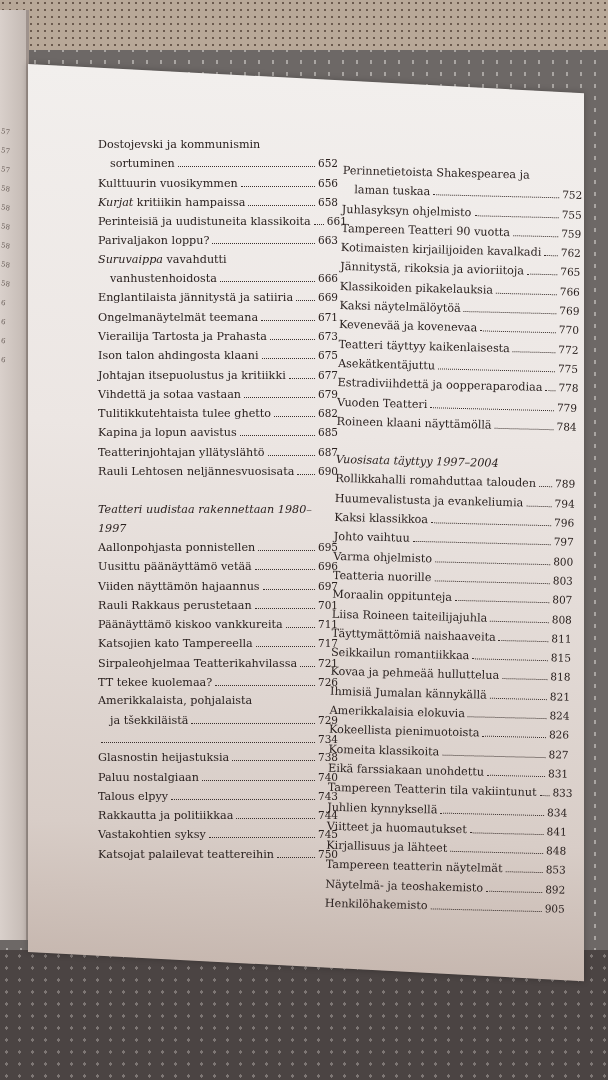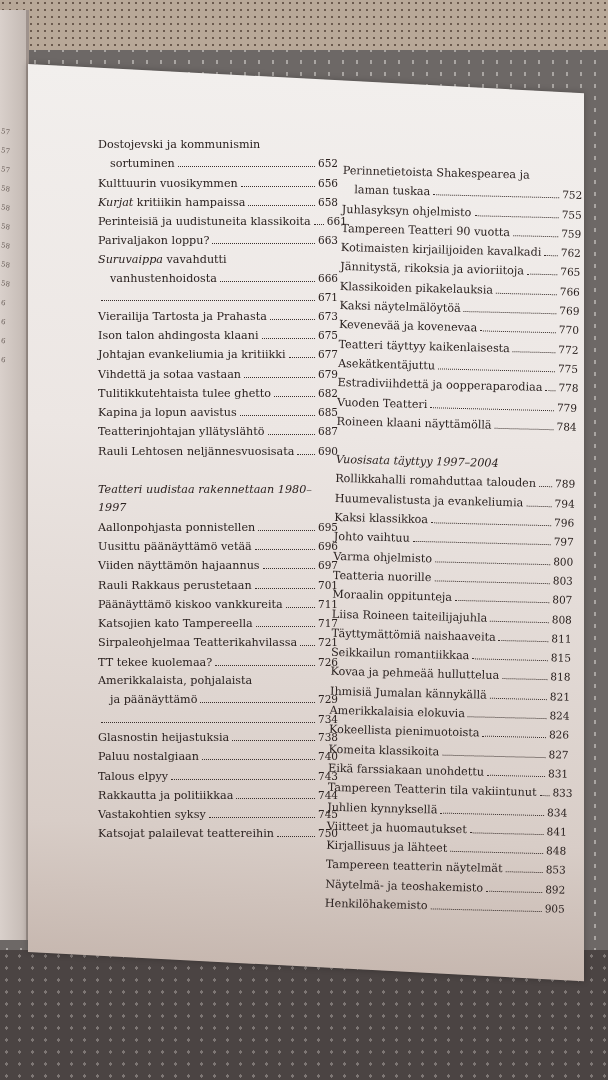--- a/index.html
+++ b/index.html
@@ -111,35 +111,41 @@
         <span class="dots"></span>
         <span class="pg">663</span>
       </div>
       <div class="multiline-first"><span class="it">Suruvaippa</span><span> vavahdutti</span></div>
       <div class="entry">
         <span class="title indent"><span>vanhustenhoidosta</span></span>
         <span class="dots"></span>
         <span class="pg">666</span>
       </div>
       <div class="entry">
+        <span class="title"><span>Englantilaista jännitystä ja satiiria</span></span>
+        <span class="dots"></span>
+        <span class="pg">669</span>
+      </div>
+      <div class="entry">
+        <span class="title"><span>Ongelmanäytelmät teemana</span></span>
         <span class="dots"></span>
         <span class="pg">671</span>
       </div>
       <div class="entry">
         <span class="title"><span>Vierailija Tartosta ja Prahasta</span></span>
         <span class="dots"></span>
         <span class="pg">673</span>
       </div>
       <div class="entry">
         <span class="title"><span>Ison talon ahdingosta klaani</span></span>
         <span class="dots"></span>
         <span class="pg">675</span>
       </div>
       <div class="entry">
-        <span class="title"><span>Johtajan evankeliumia ja kritiikki</span></span>
+        <span class="title"><span>Johtajan itsepuolustus ja kritiikki</span></span>
         <span class="dots"></span>
         <span class="pg">677</span>
       </div>
       <div class="entry">
         <span class="title"><span>Vihdettä ja sotaa vastaan</span></span>
         <span class="dots"></span>
         <span class="pg">679</span>
       </div>
       <div class="entry">
         <span class="title"><span>Tulitikkutehtaista tulee ghetto</span></span>
@@ -198,21 +204,21 @@
         <span class="dots"></span>
         <span class="pg">721</span>
       </div>
       <div class="entry">
         <span class="title"><span>TT tekee kuolemaa?</span></span>
         <span class="dots"></span>
         <span class="pg">726</span>
       </div>
       <div class="multiline-first"><span>Amerikkalaista, pohjalaista</span></div>
       <div class="entry">
-        <span class="title indent"><span>ja päänäyttämö</span></span>
+        <span class="title indent"><span>ja tšekkiläistä</span></span>
         <span class="dots"></span>
         <span class="pg">729</span>
       </div>
       <div class="entry">
         <span class="dots"></span>
         <span class="pg">734</span>
       </div>
       <div class="entry">
         <span class="title"><span>Glasnostin heijastuksia</span></span>
         <span class="dots"></span>

